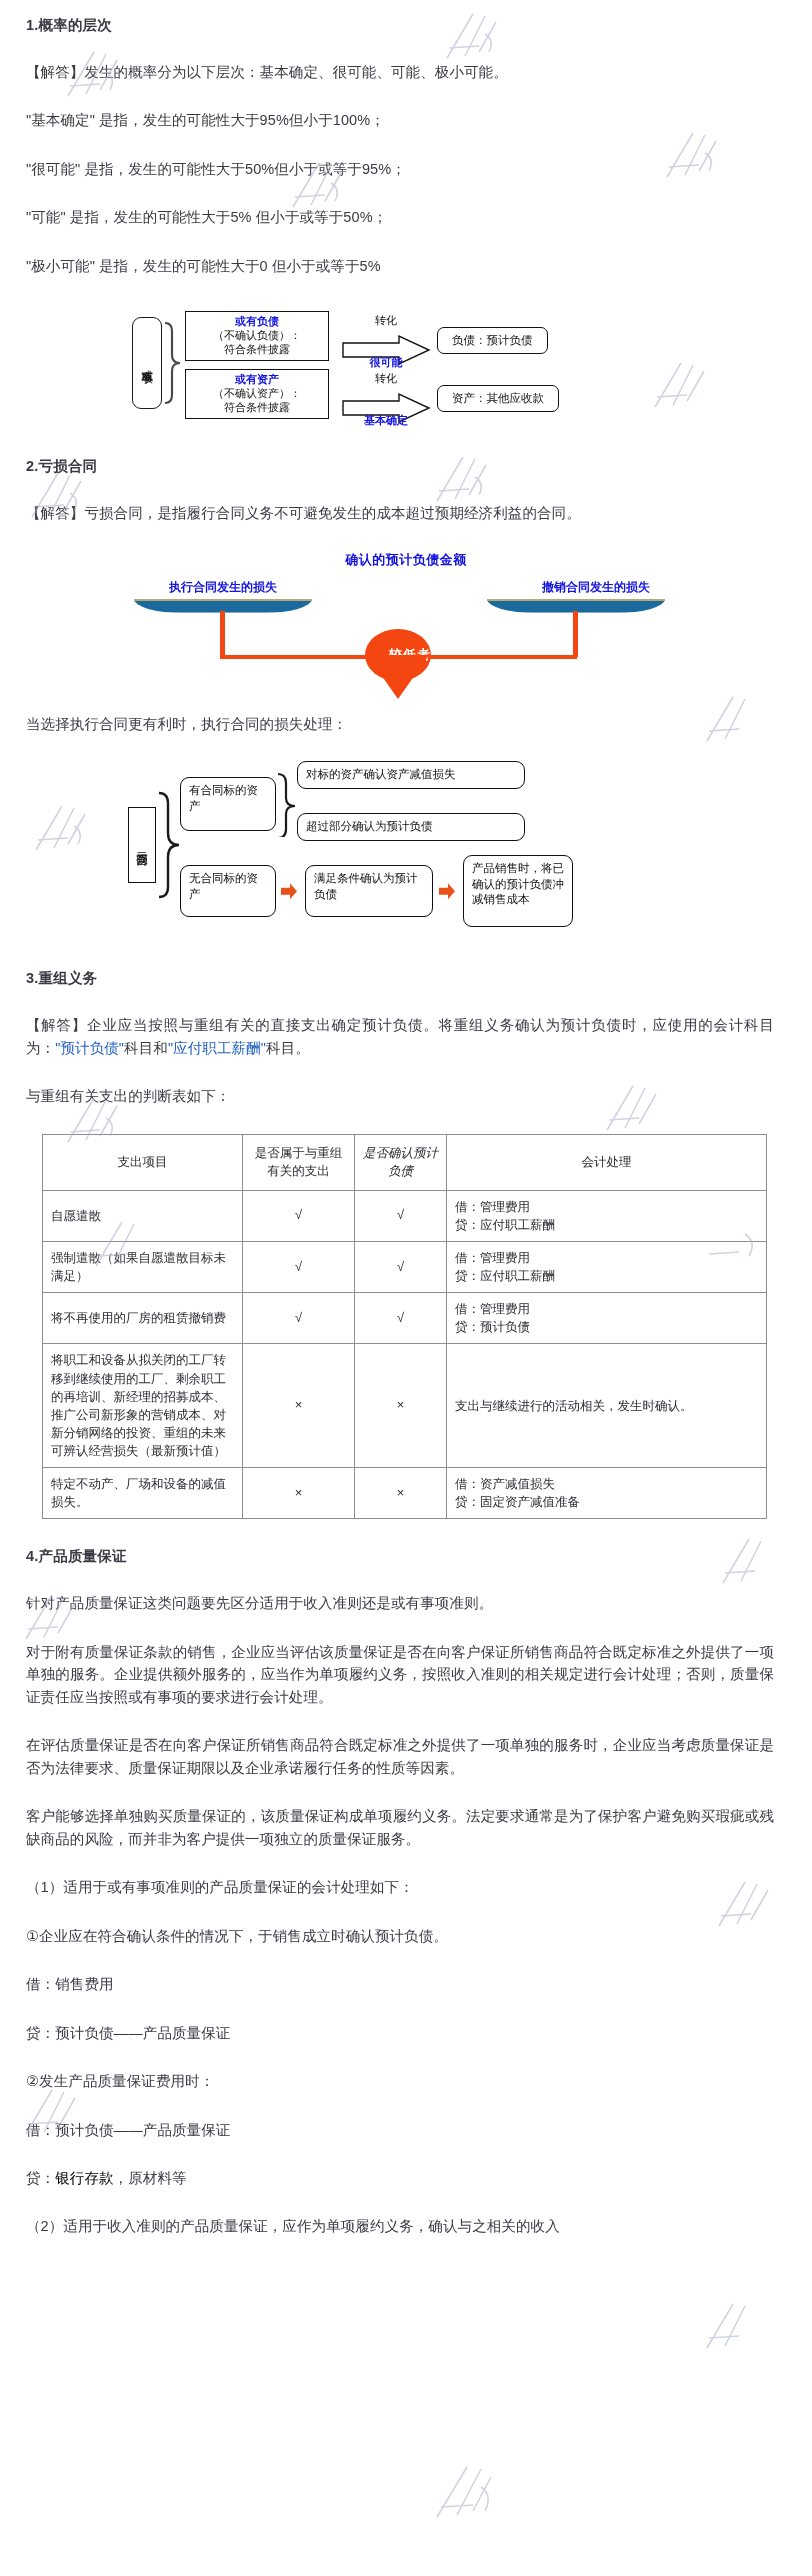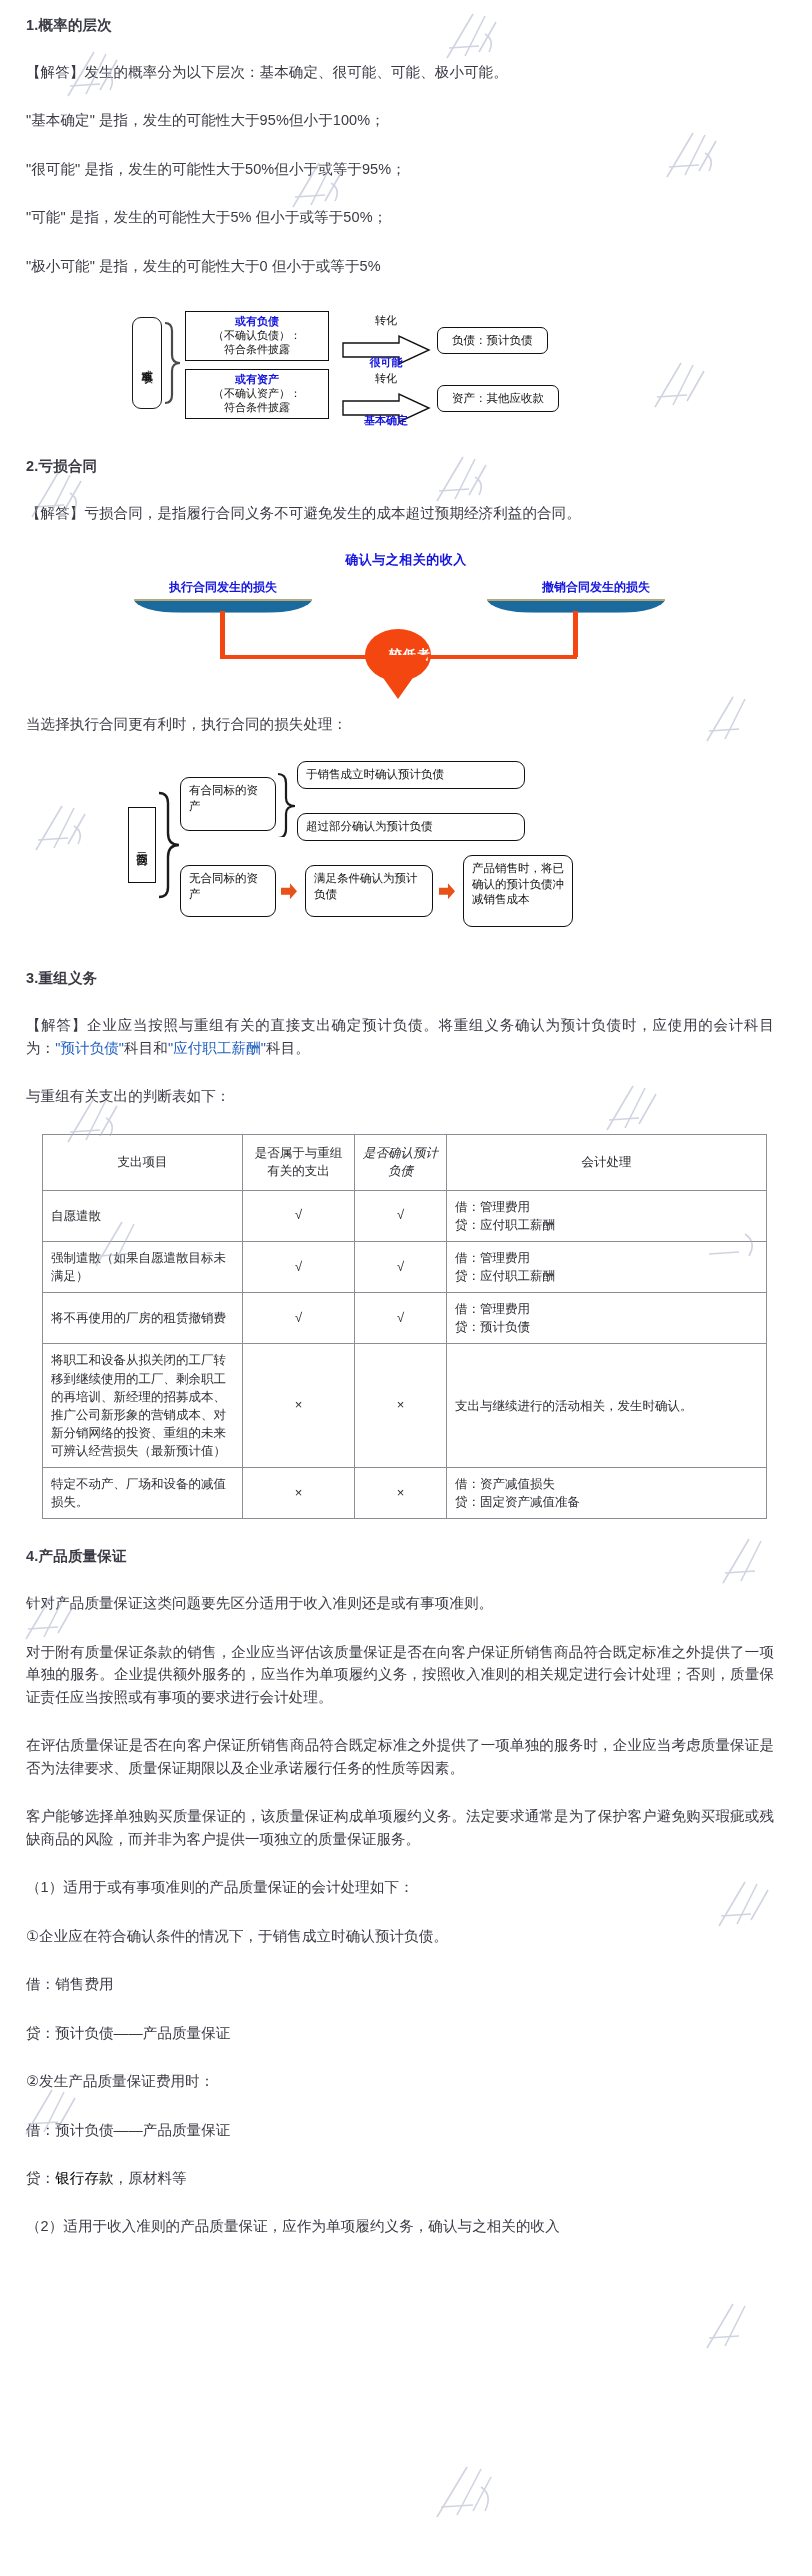--- a/index.html
+++ b/index.html
@@ -299,21 +299,21 @@
       <path d="M2 8 L58 8 L58 1 L88 15 L58 29 L58 22 L2 22 Z" fill="#ffffff" stroke="#111" stroke-width="1.4"></path>
     </svg>
     <div class="d1-arrow-lbl-bot" style="left:321px; top:110px;">基本确定</div>
     <div class="d1-res" style="left:417px; top:82px;">资产：其他应收款</div>
   </div>
 
   <h2 class="h-title">2.亏损合同</h2>
   <p class="para">【解答】亏损合同，是指履行合同义务不可避免发生的成本超过预期经济利益的合同。</p>
 
   <div class="scale-wrap">
-    <div class="scale-title">确认与之相关的收入</div>
+    <div class="scale-title">确认的预计负债金额</div>
 
     <div class="pan-label" style="left:108px; top:28px;">执行合同发生的损失</div>
     <div class="pan" style="left:114px; top:48px;"></div>
     <div class="pan-rod" style="left:200px; top:60px; height:46px;"></div>
 
     <div class="pan-label" style="left:481px; top:28px;">撤销合同发生的损失</div>
     <div class="pan" style="left:467px; top:48px;"></div>
     <div class="pan-rod" style="left:553px; top:60px; height:46px;"></div>
 
     <div class="beam-h" style="left:200px; top:104px; width:357px;"></div>
@@ -334,21 +334,21 @@
       <path d="M3 4 q9 0 9 10 v30 q0 12 11 12 q-11 0 -11 12 v30 q0 10 -9 10" fill="none" stroke="#1b1b1b" stroke-width="2.4"></path>
     </svg>
 
     <div class="rbox" style="left:160px; top:16px; width:96px; height:54px;">
       <span>有合同标的资产</span>
     </div>
     <svg class="tr-brace" style="left:256px; top:10px; width:22px; height:66px;" viewBox="0 0 22 66" preserveAspectRatio="none">
       <path d="M2 3 q8 0 8 9 v15 q0 8 9 8 q-9 0 -9 8 v15 q0 9 -8 9" fill="none" stroke="#1b1b1b" stroke-width="2.2"></path>
     </svg>
     <div class="rbox" style="left:277px; top:0px; width:228px;">
-      <span>于销售成立时确认预计负债</span>
+      <span>对标的资产确认资产减值损失</span>
     </div>
     <div class="rbox" style="left:277px; top:52px; width:228px;">
       <span>超过部分确认为预计负债</span>
     </div>
 
     <div class="rbox" style="left:160px; top:104px; width:96px; height:52px;">
       <span>无合同标的资产</span>
     </div>
     <div class="orange-arrow" style="left:261px; top:122px;"></div>
     <div class="rbox" style="left:285px; top:104px; width:128px; height:52px;">

